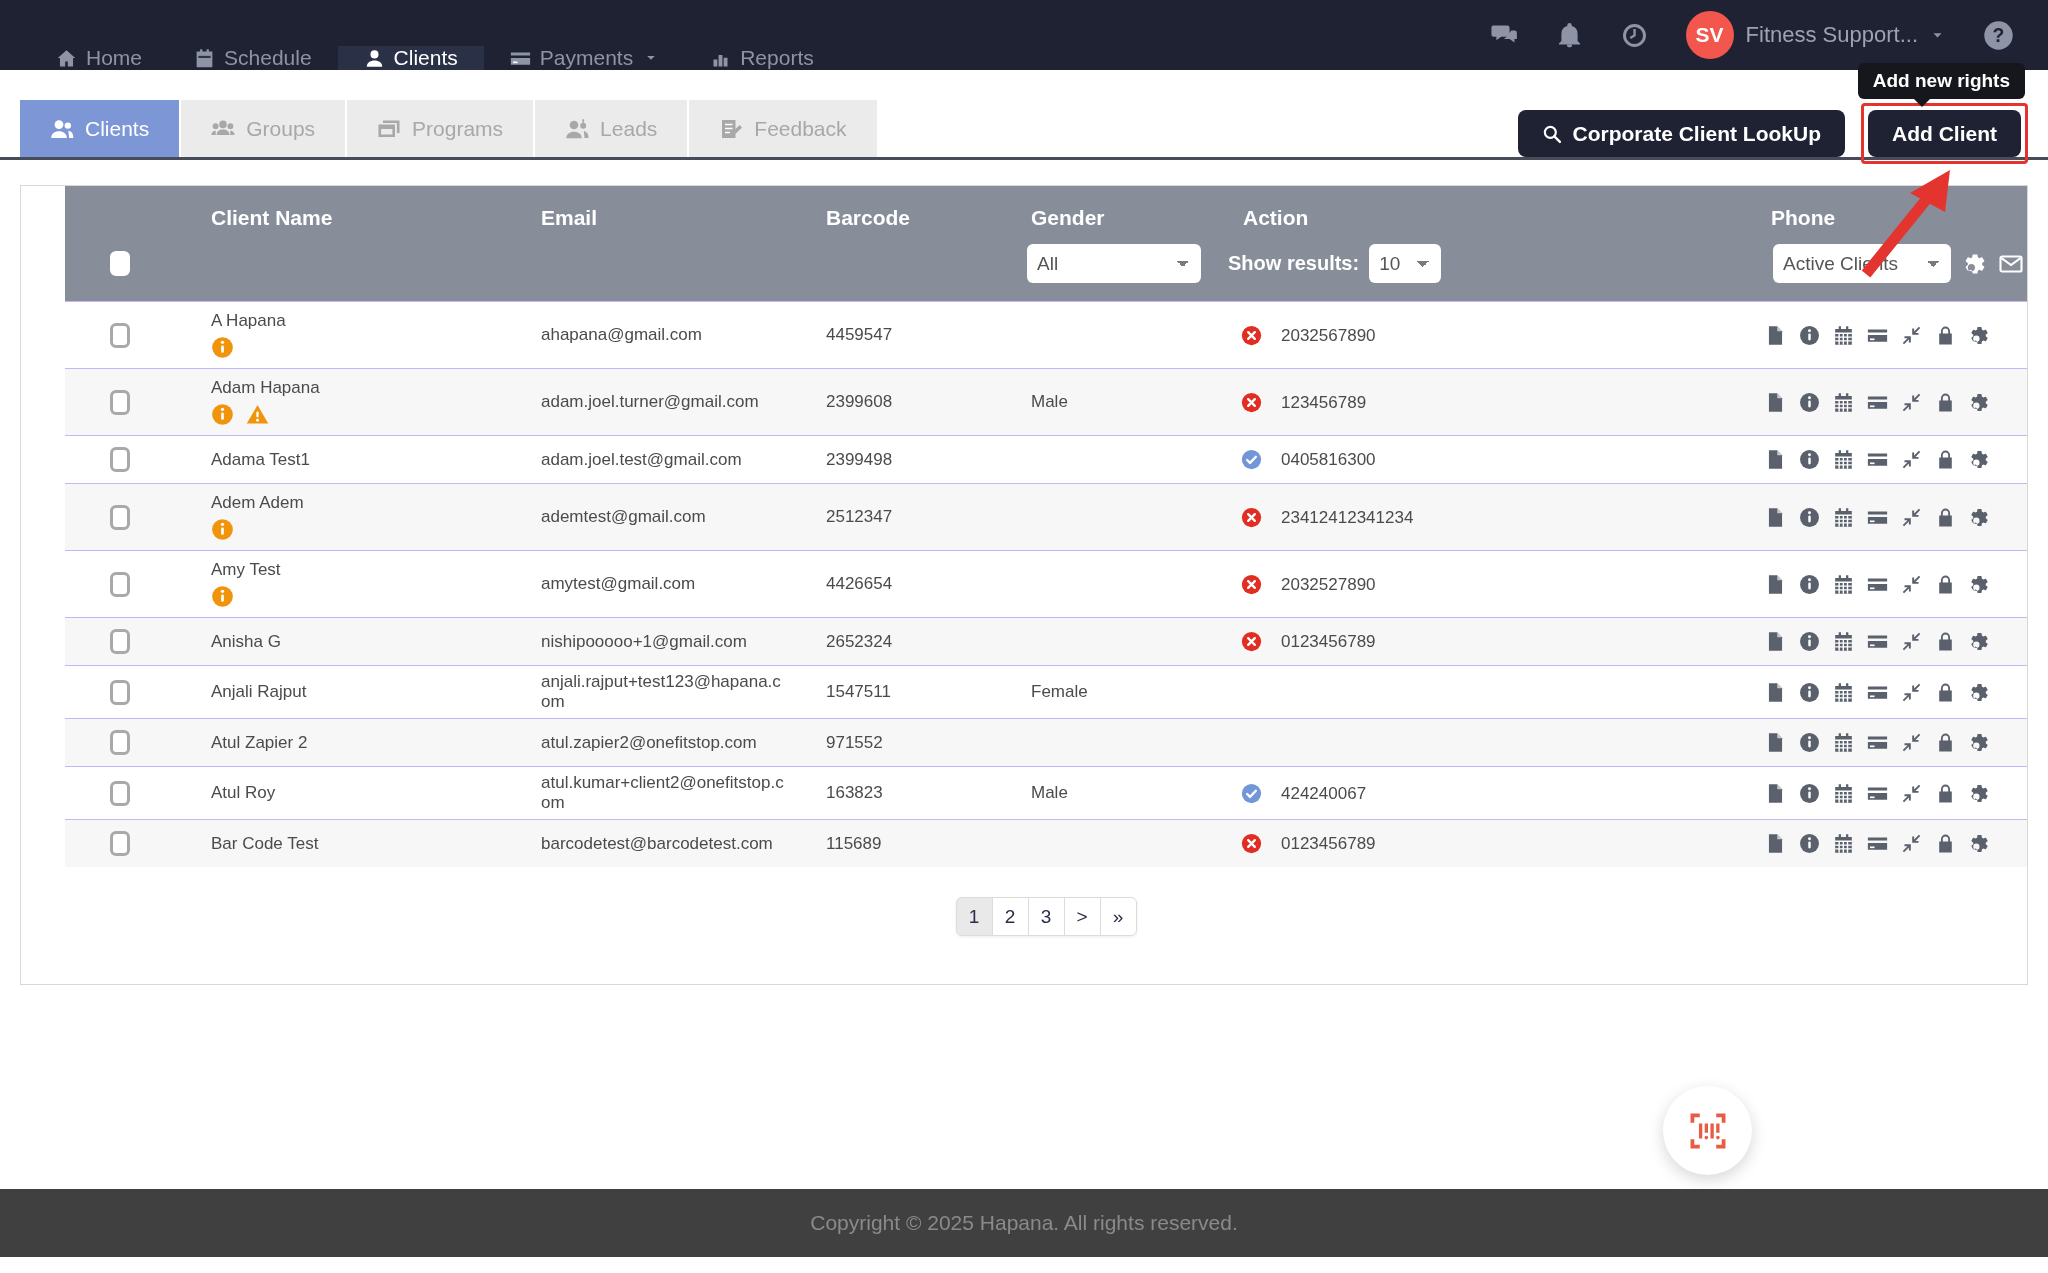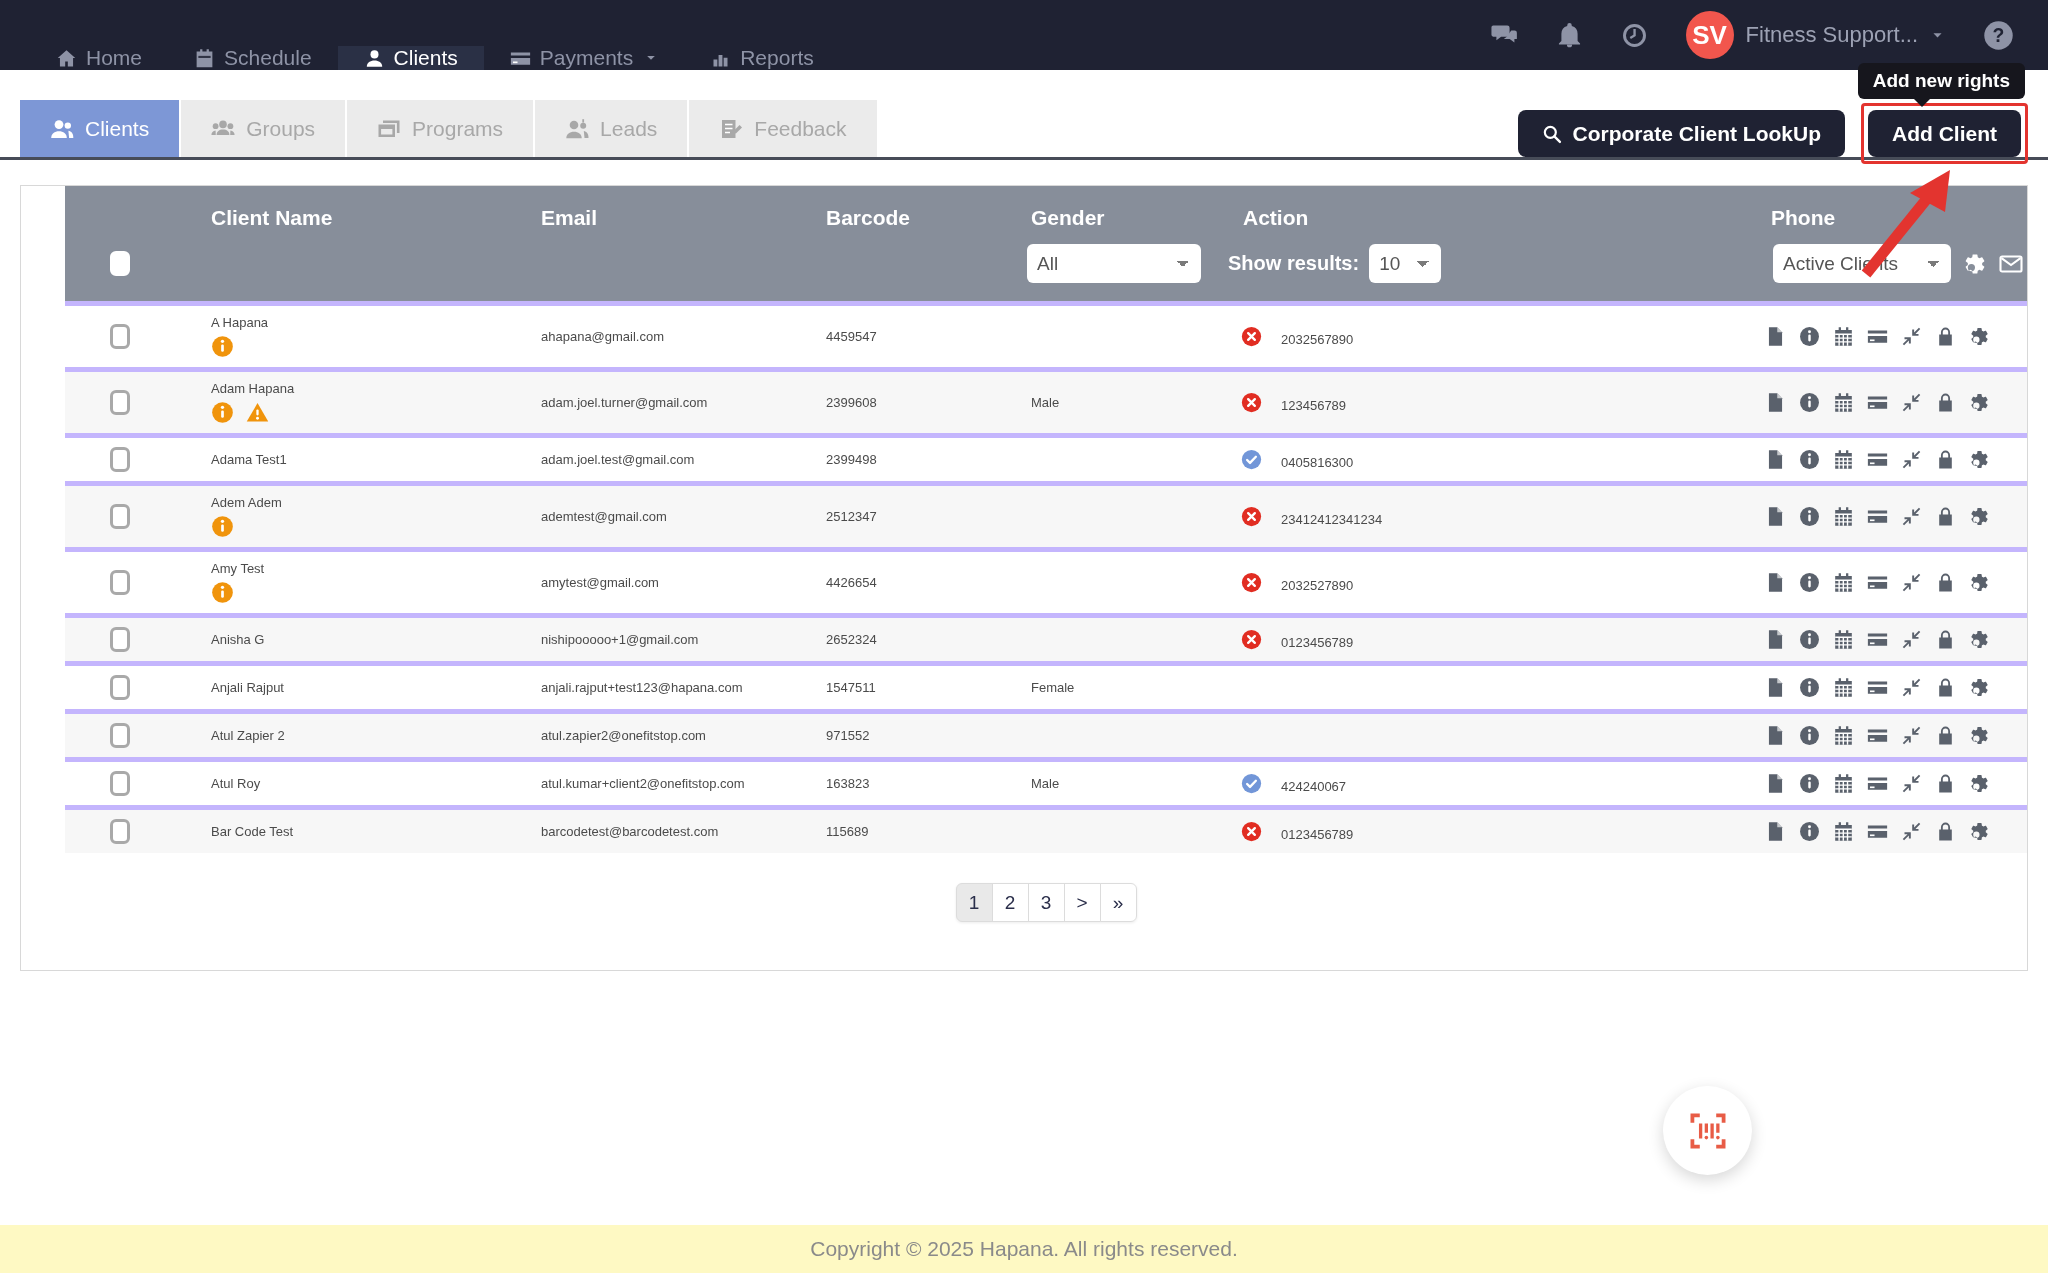--- a/index.html
+++ b/index.html
@@ -8,21 +8,21 @@
 
   
   .navbar { position:absolute; top:0; left:0; width:2048px; height:70px; background:#1f2233; display:flex; align-items:stretch; }
   .nav-left { display:flex; align-items:flex-end; margin-left:30px; }
   .nav-item { display:flex; align-items:center; gap:9px; padding:0 26px; color:#8e93a6; font-size:21px; cursor:pointer; }
   .nav-item.active { background:#2a3045; color:#fff; }
   .nav-item .ic { width:21px; height:21px; display:inline-block; }
   .nav-item .caret { width:14px; height:14px; margin-left:2px; }
   .nav-right { margin-left:auto; display:flex; align-items:center; gap:38px; padding-right:34px; color:#8e93a6; }
   .nav-right .ic { width:27px; height:27px; display:block; cursor:pointer; }
-  .avatar { width:48px; height:48px; border-radius:50%; background:#f2564d; color:#fff; font-weight:bold; font-size:26px; display:flex; align-items:center; justify-content:center; }
+  .avatar { width:48px; height:48px; border-radius:50%; background:#f2564d; color:#fff; font-weight:bold; font-size:21px; display:flex; align-items:center; justify-content:center; }
   .user-chip { display:flex; align-items:center; gap:12px; cursor:pointer; }
   .user-name { color:#9da2b4; font-size:22px; }
   .user-chip .caret { width:15px; height:15px; }
 
   
   .subheader { position:absolute; top:70px; left:0; width:2048px; height:90px; background:#fff; border-bottom:3px solid #474c58; }
   .tabs { position:absolute; left:20px; bottom:0; display:flex; }
   .tab { height:57px; display:flex; align-items:center; gap:11px; padding:0 30px; background:#ebebeb; color:#a8a8a8; font-size:21px; margin-right:2px; cursor:pointer; }
   .tab .ic { width:24px; height:24px; }
   .tab.active { background:#7d97d6; color:#fff; }
@@ -48,21 +48,21 @@
   .search-input::placeholder { color:#6f7680; }
   .sel { height:39px; border:none; border-radius:6px; font-family:inherit; font-size:19px; color:#555; padding:0 10px; background:#fff; appearance:none; background-image:linear-gradient(45deg, transparent 50%, #7a7a7a 50%), linear-gradient(135deg, #7a7a7a 50%, transparent 50%); background-position:calc(100% - 18px) 17px, calc(100% - 12px) 17px; background-size:6px 6px; background-repeat:no-repeat; cursor:pointer; }
   .gender-sel { margin-left:32px; width:174px; }
   .results-cell { display:flex; align-items:center; gap:10px; padding-left:23px; color:#fff; font-size:20px; font-weight:bold; }
   .results-sel { width:72px; }
   .action-ctrl { display:flex; align-items:center; gap:12px; padding-left:38px; }
   .action-sel { width:178px; }
   .wic { width:24px; height:24px; color:#fff; cursor:pointer; }
 
   
-  .row { border-top:5px solid #c4b5fd; background:#fff; font-size:13px; align-items:center; min-height:48px; }
+  .row { border-top:1px solid #c4b5fd; background:#fff; font-size:17px; align-items:center; min-height:48px; }
   .row:nth-child(even) { background:#f7f7f7; }
   .cell { padding:6px 6px 6px 36px; word-break:break-all; }
   .namecell { display:flex; flex-direction:column; justify-content:center; padding:9px 6px 9px 36px; }
   .badges { display:flex; gap:12px; margin-top:5px; }
   .badge-ic { width:23px; height:23px; color:#f0940c; }
   .phone-wrap { display:flex; align-items:flex-end; gap:19px; }
   .st-ic { width:21px; height:21px; }
   .st-invalid { color:#e12d22; }
   .st-valid { color:#7296d8; }
   .acts { display:flex; align-items:center; gap:13px; padding-left:30px; }
@@ -74,21 +74,21 @@
   .pg { width:37px; height:39px; background:#fff; border:1px solid #dcdcdc; margin-left:-1px; display:flex; align-items:center; justify-content:center; font-size:19px; color:#2a2e4a; cursor:pointer; }
   .pg:first-child { border-radius:6px 0 0 6px; margin-left:0; }
   .pg:last-child { border-radius:0 6px 6px 0; }
   .pg.active { background:#e9e9e9; }
 
   
   .fab { position:absolute; left:1663px; top:1086px; width:89px; height:89px; border-radius:50%; background:#fff; box-shadow:0 5px 16px rgba(0,0,0,.16); display:flex; align-items:center; justify-content:center; cursor:pointer; z-index:10; }
   .fab .ic { width:46px; height:46px; color:#e85c46; }
 
   
-  .footer { position:absolute; left:0; bottom:0; width:2048px; height:48px; background:#fef9c3; display:flex; align-items:center; justify-content:center; }
+  .footer { position:absolute; left:0; bottom:16px; width:2048px; height:68px; background:#404040; display:flex; align-items:center; justify-content:center; }
   .footer span { color:#8a8a8a; font-size:21px; }
 </style>
 </head>
 <body>
 
 <svg width="0" height="0" style="position:absolute" aria-hidden="true">
   <defs>
     <symbol id="i-home" viewBox="0 0 24 24">
         <path d="M12 2.5 2 11.5h2.5V21h6v-5.5h3V21h6v-9.5H22z"></path>
       </symbol>

